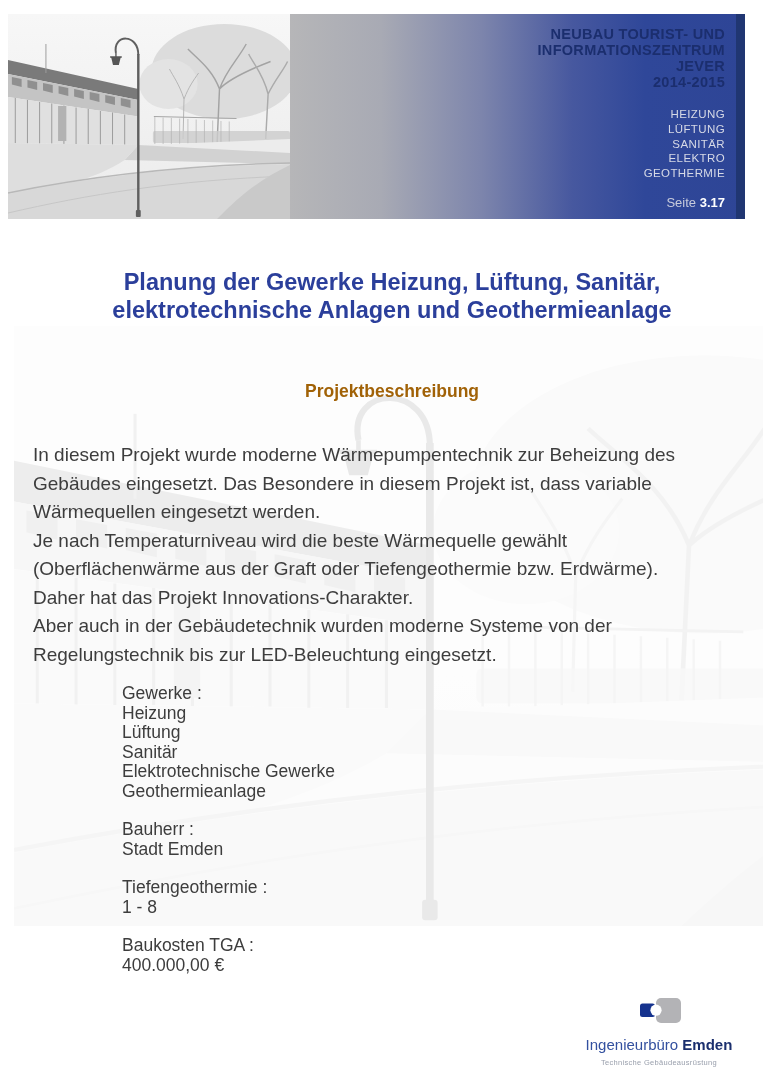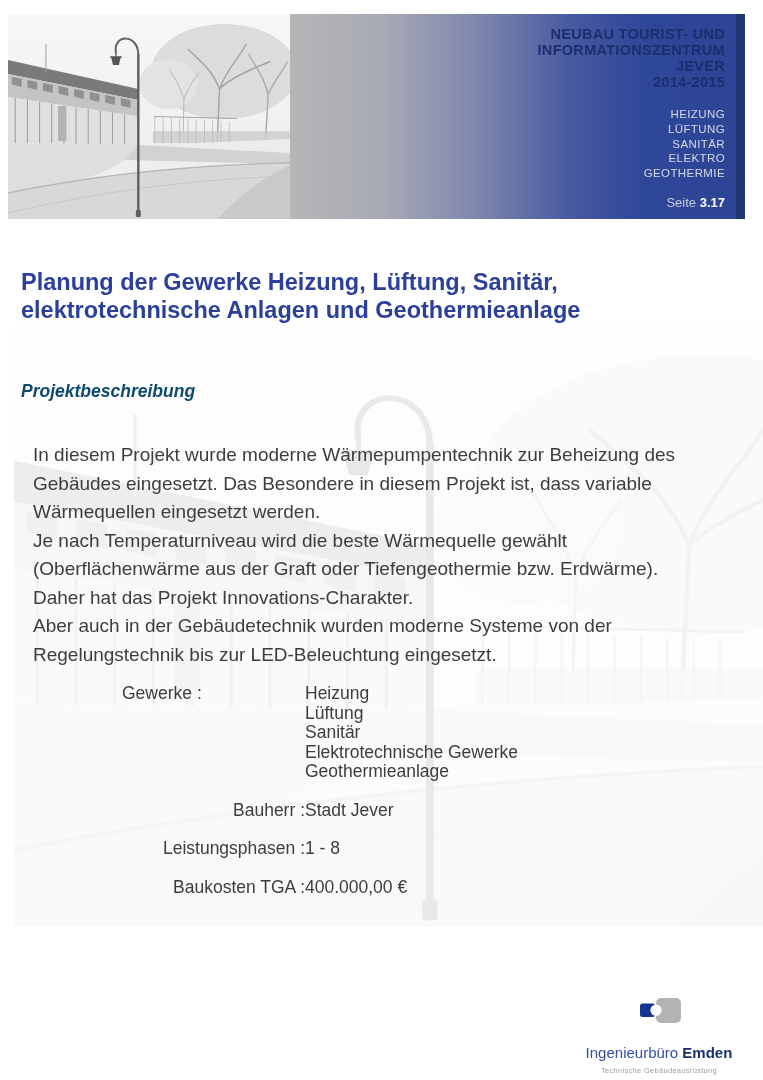--- a/index.html
+++ b/index.html
@@ -43,50 +43,50 @@
   }
   .band-page {
     position:absolute; top:181px; right:20px; text-align:right;
     font-size:13px; color:#c7cbdc;
   }
   .band-page b { color:#ffffff;margin-top:28px; }
 
   
   .doc-title {
     position:absolute; top:268px; left:21px; width:742px; z-index:1;
-    text-align:left; font-size:23.5px; line-height:28px; font-weight:bold;
+    text-align:center; font-size:23.5px; line-height:28px; font-weight:bold;
     color:#2b3f9b; white-space:pre-line; margin:0;
   }
   .section-heading {
     position:absolute; top:381px; left:21px; width:742px; z-index:1;
-    font-size:17.5px; font-weight:bold; color:#0c4a6e; margin:0;font-style:italic;
+    text-align:center; font-size:17.5px; font-weight:bold; color:#a16207; margin:0;
   }
   .description {
     position:absolute; top:429px; left:21px; width:742px; z-index:1;
     font-size:19px; line-height:28.5px; color:#3d3d3d;
     white-space:pre-line; margin:12px;
   }
 
   
   .details {
     position:absolute; left:122px; top:684px; z-index:1;
     font-size:17.5px; color:#3d3d3d;
   }
-  .detail-row { display:flex; align-items:flex-start; }
-  .detail-row + .detail-row { margin-top:19px;text-align:right; }
+  .detail-row { display:flex; align-items:flex-start;flex-direction:column; }
+  .detail-row + .detail-row { margin-top:19px; }
   .detail-label { width:183px; flex:none; line-height:19.5px; }
   .detail-value { line-height:19.5px; white-space:pre-line; }
 
   
   .footer-logo {
     position:absolute; right:18px; top:997px; width:172px; z-index:1;
     text-align:center;
   }
   .logo-icon { display:inline-block; }
-  .logo-name { font-size:15px; color:#33509f; margin-top:16px; white-space:nowrap; }
+  .logo-name { font-size:15px; color:#33509f; margin-top:8px; white-space:nowrap; }
   .logo-name b { color:#1b2f6e; }
   .logo-sub { font-size:7.5px; color:#9aa0ad; letter-spacing:.3px; margin-top:5px; }
 
   .hidden-defs { position:absolute; width:0; height:0; overflow:hidden; }
 </style>
 </head>
 <body>
 
 <svg class="hidden-defs" aria-hidden="true">
   <defs>
@@ -191,24 +191,24 @@
     <div class="detail-row">
       <div class="detail-label">Gewerke :</div>
       <div class="detail-value">Heizung
 Lüftung
 Sanitär
 Elektrotechnische Gewerke
 Geothermieanlage</div>
     </div>
     <div class="detail-row">
       <div class="detail-label">Bauherr :</div>
-      <div class="detail-value">Stadt Jever</div>
-    </div>
-    <div class="detail-row">
-      <div class="detail-label">Leistungsphasen :</div>
+      <div class="detail-value">Stadt Emden</div>
+    </div>
+    <div class="detail-row">
+      <div class="detail-label">Tiefengeothermie :</div>
       <div class="detail-value">1 - 8</div>
     </div>
     <div class="detail-row">
       <div class="detail-label">Baukosten TGA :</div>
       <div class="detail-value">400.000,00 €</div>
     </div>
   </div>
 
   <div class="footer-logo">
     <span class="logo-icon">

